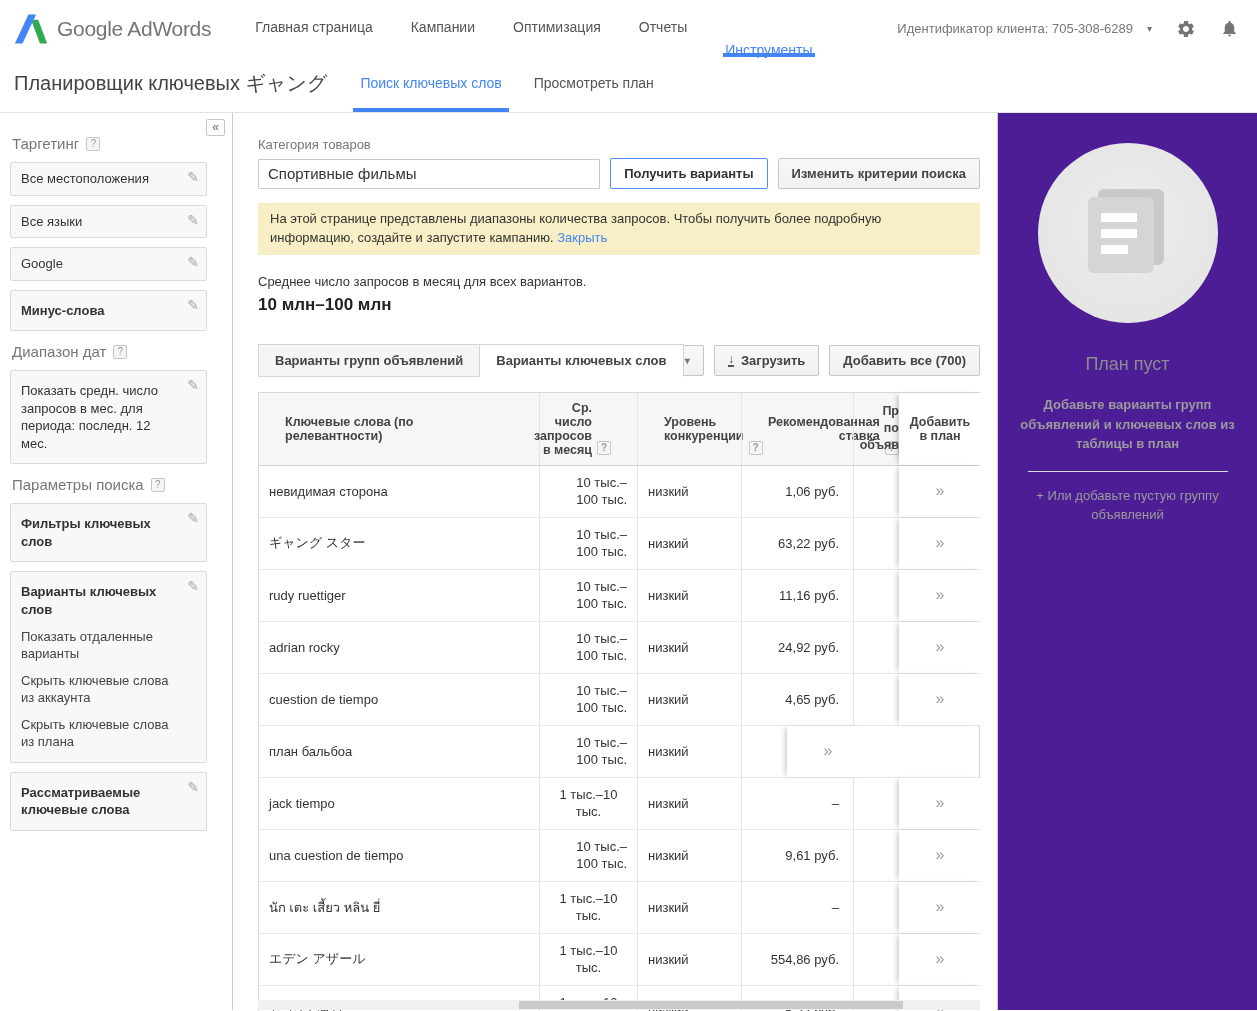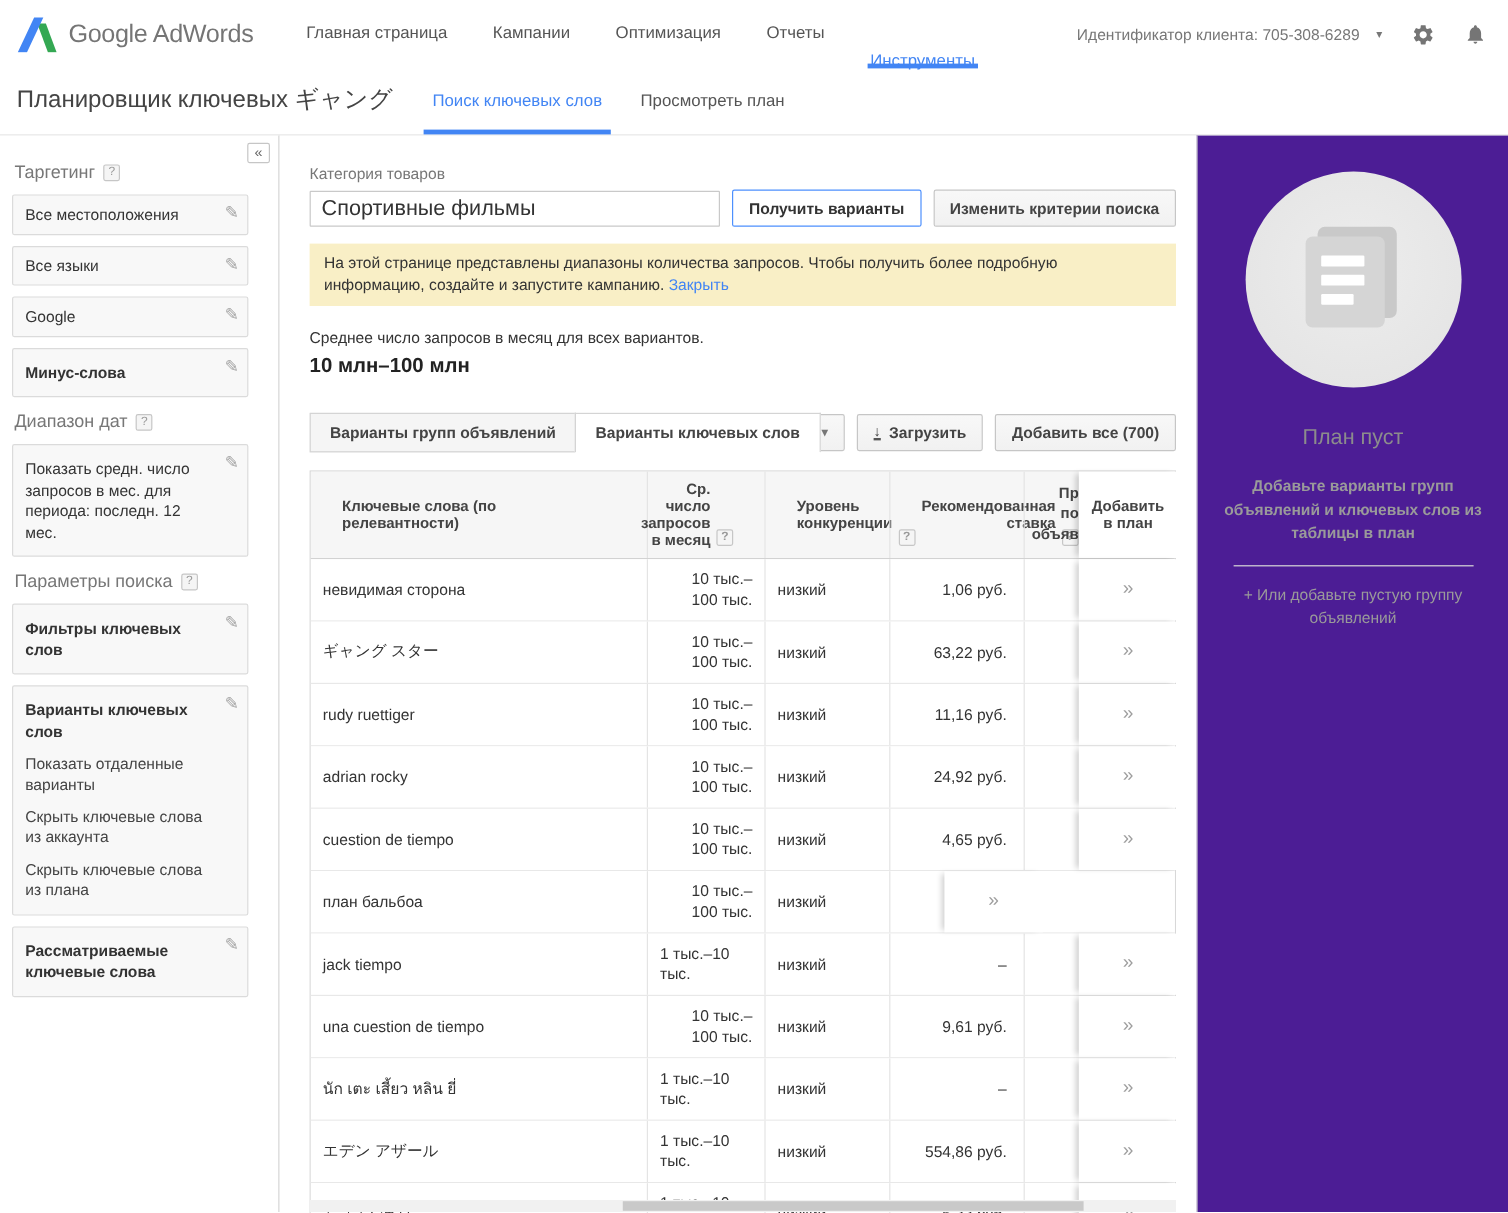--- a/index.html
+++ b/index.html
@@ -43,21 +43,21 @@
   .card.bold > .card-label { font-weight:bold; }
   .card.tall { padding-top:11px; padding-bottom:11px; }
   .pencil { position:absolute; top:5px; right:7px; color:#a5a5a5; font-size:14px; cursor:pointer; }
   .card-opts { margin-top:9px; }
   .card-opt { margin-top:9px; color:#444; cursor:pointer; }
 
   
   .main { flex:1 1 auto; position:relative; padding:24px 17px 0 25px; background:#fff; min-width:0; }
   .field-label { font-size:13px; color:#777; margin-bottom:6px; }
   .input-row { display:flex; gap:10px; align-items:center; }
-  .text-input { width:388px; height:30px; border:1px solid #c9c9c9; border-radius:1px; padding:0 9px; font-size:18px;
+  .text-input { width:388px; height:30px; border:1px solid #c9c9c9; border-radius:1px; padding:0 9px; font-size:15px;
                 color:#333; font-family:"Liberation Sans", sans-serif; background:#fff; }
   .btn { height:31px; display:inline-flex; align-items:center; gap:7px; padding:0 13px; font-size:13px; font-weight:bold;
          color:#444; background:linear-gradient(#f8f8f8,#f1f1f1); border:1px solid #c6c6c6; border-radius:2px; cursor:pointer;
          font-family:"Liberation Sans", sans-serif; white-space:nowrap; }
   .btn.primary { background:#fff; border:1px solid #4d90fe; color:#333; }
   .notice { margin-top:14px; width:722px; background:#f9efc6; padding:7px 12px; font-size:13px; line-height:1.45; color:#333; }
   .notice a { color:#4285f4; text-decoration:none; cursor:pointer; }
   .stats { margin-top:19px; }
   .stats-caption { font-size:13px; color:#333; }
   .stats-value { margin-top:6px; font-size:17px; font-weight:bold; color:#222; }
@@ -71,21 +71,21 @@
   .tbuttons { position:absolute; right:0; bottom:1px; display:flex; gap:10px; }
   .dl-arrow { display:inline-block; font-weight:bold; font-size:12px; line-height:10px; border-bottom:2px solid #555; padding-bottom:1px; }
 
   
   .table { margin-top:15px; width:722px; border:1px solid #d8d8d8; background:#fff; }
   .thead { display:flex; background:#f6f6f6; border-bottom:1px solid #d2d2d2; font-size:12.5px; font-weight:bold; color:#444; }
   .trow { display:flex; height:52px; border-bottom:1px solid #e8e8e8; font-size:13px; color:#333; background:#fff; }
   .cell { display:flex; align-items:center; padding:6px 10px; }
   .hcell { min-height:50px; padding:8px 26px; display:flex; align-items:center; cursor:pointer; }
   .col-kw   { width:280px; flex:none; }
-  .col-vol  { width:98px;  flex:none; justify-content:flex-end; text-align:left; }
+  .col-vol  { width:98px;  flex:none; justify-content:flex-end; text-align:center; }
   .col-comp { width:104px; flex:none; }
   .col-bid  { width:112px; flex:none; justify-content:flex-end; text-align:right; padding-right:14px; }
   .col-proj { width:46px;  flex:none; overflow:hidden; }
   .col-add  { width:82px;  flex:none; justify-content:center; background:#fff;
               box-shadow:-4px 0 5px -2px rgba(0,0,0,0.2); position:relative; z-index:1; }
   .thead .col-vol, .thead .col-bid { text-align:right; }
   .thead .col-proj { justify-content:flex-end; padding-right:0; text-align:right; }
   .vline { border-left:1px solid #e4e4e4; }
   .pre { white-space:pre-line; line-height:1.35; }
   .qmark { margin-left:5px; flex:none; align-self:flex-end; margin-bottom:2px; }

